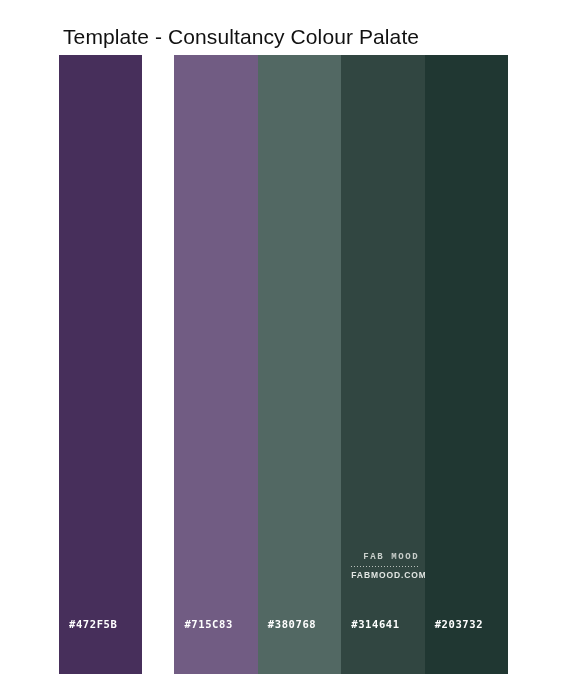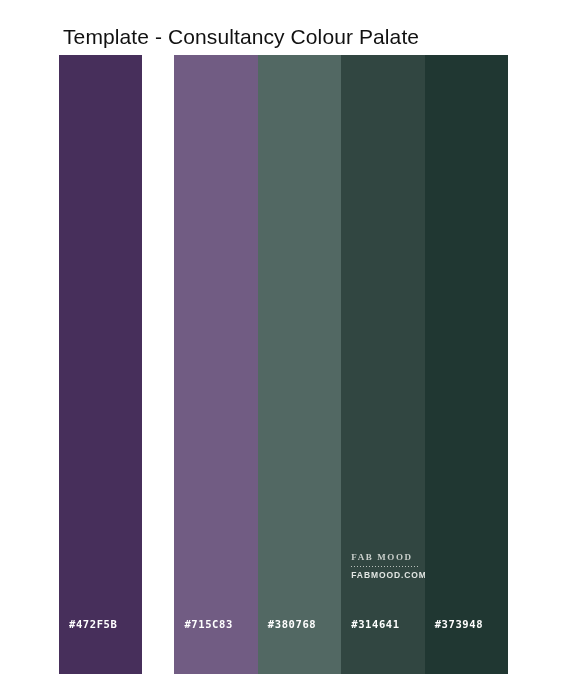--- a/index.html
+++ b/index.html
@@ -61,26 +61,27 @@
   .watermark {
     position: absolute;
     left: 10px;
     bottom: 93px;
     width: 70px;
     text-align: left;
     pointer-events: none;
   }
   .wm-top {
     color: #c9cfcb;
-    font-family: Liberation Serif, serif;
+    font-family: Liberation Mono, monospace;
     font-size: 9px;
     font-weight: 700;
     letter-spacing: 1.6px;
     line-height: 11px;
     white-space: nowrap;
+    margin-left: 12px;
   }
   .wm-rule {
     margin: 3px 0 3px 0;
     height: 1px;
     width: 67px;
     background-image: repeating-linear-gradient(
       to right,
       #b9c0bb 0px, #b9c0bb 1px,
       rgba(0,0,0,0) 1px, rgba(0,0,0,0) 3px
     );
@@ -118,16 +119,16 @@
   <div class="swatch" style="background-color: rgb(49, 70, 65);">
     <div class="watermark">
       <div class="wm-top">FAB MOOD</div>
       <div class="wm-rule"></div>
       <div class="wm-bottom">FABMOOD.COM</div>
     </div>
     <div class="swatch-label" style="color: rgb(255, 255, 255);">#314641</div>
   </div>
 
   <div class="swatch" style="background-color: rgb(32, 55, 50);">
-    <div class="swatch-label" style="color: rgb(255, 255, 255);">#373948</div>
+    <div class="swatch-label" style="color: rgb(255, 255, 255);">#203732</div>
   </div>
 
 </div>
 
 </body></html>

